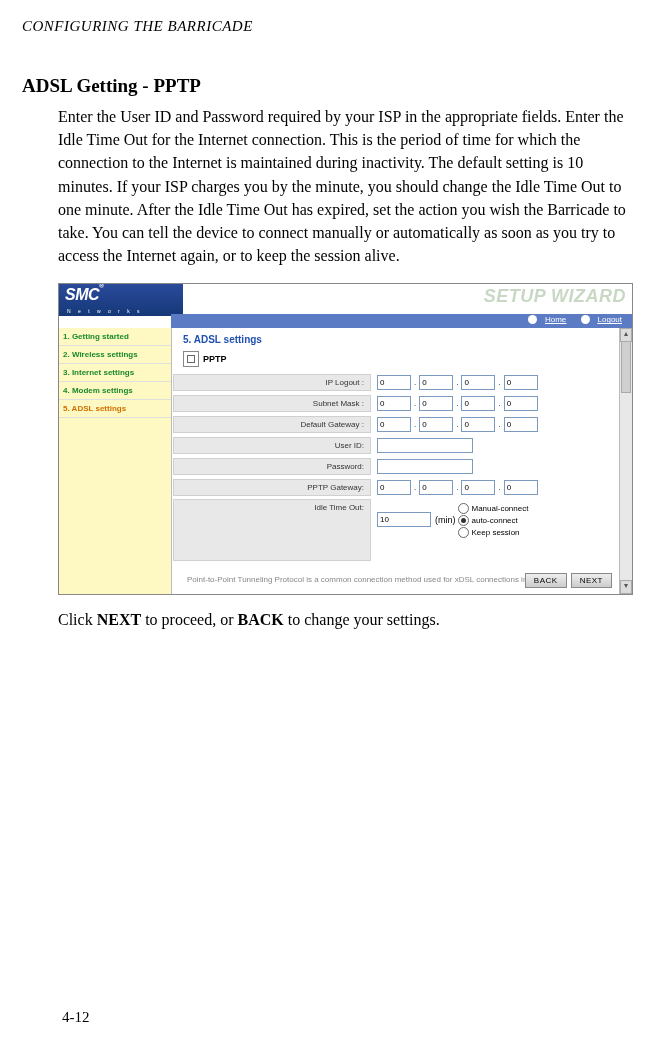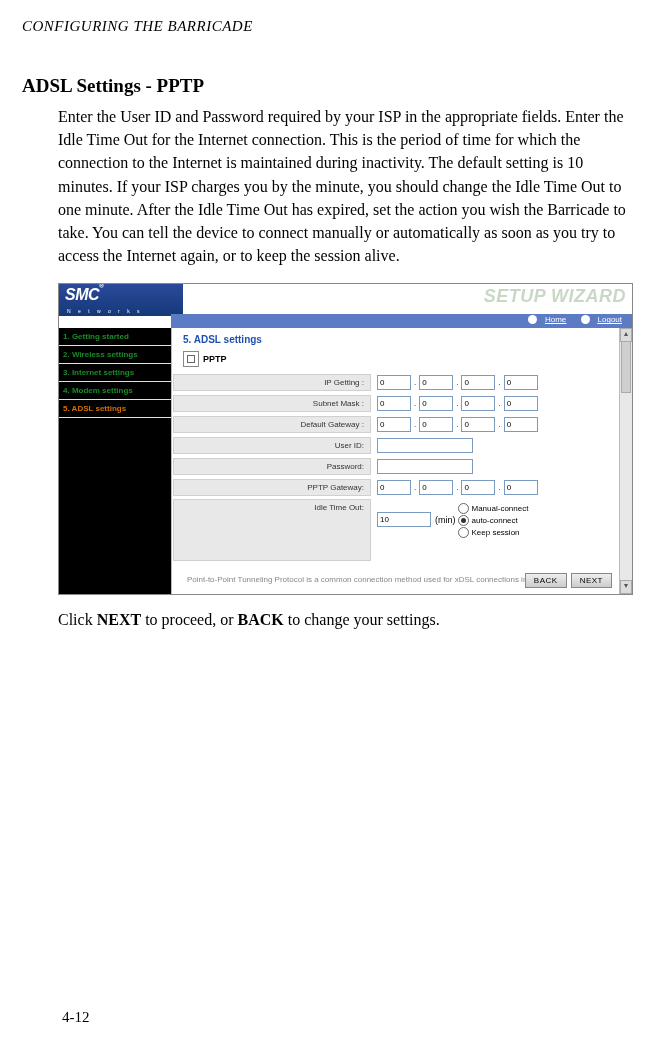--- a/index.html
+++ b/index.html
@@ -103,21 +103,21 @@
   .ss-body {
     display: flex;
     position: absolute;
     top: 44px;
     left: 0;
     right: 0;
     bottom: 0;
   }
   .ss-sidebar {
     width: 112px;
-    background: #000000;
+    background: #fef9c3;
     border-right: 1px solid #bbb;
     font-size: 8px;
     font-weight: bold;
     color: #1a8a2a;
   }
   .ss-sidebar-item {
     padding: 4px 4px;
     border-bottom: 1px solid #e0e0e0;
   }
   .ss-sidebar-item.active { color: #d07000; }
@@ -220,21 +220,21 @@
   b { font-weight: bold; }
 </style>
 </head>
 <body>
 
 <div class="page-header">
   <span>CONFIGURING THE BARRICADE</span>
 </div>
 
 <div class="section-title">
-  <span>ADSL Settings - PPTP</span>
+  <span>ADSL Getting - PPTP</span>
 </div>
 
 <div class="body-text">
   <span>Enter the User ID and Password required by your ISP in the appropriate fields. Enter the Idle Time Out for the Internet connection. This is the period of time for which the connection to the Internet is maintained during inactivity. The default setting is 10 minutes. If your ISP charges you by the minute, you should change the Idle Time Out to one minute. After the Idle Time Out has expired, set the action you wish the Barricade to take. You can tell the device to connect manually or automatically as soon as you try to access the Internet again, or to keep the session alive.</span>
 </div>
 
 <div class="screenshot">
 
   <div class="ss-topbar">
     <div class="ss-logo">
@@ -261,21 +261,21 @@
     <div class="ss-main">
       <div class="ss-panel-title">5. ADSL settings</div>
       <div class="ss-pptp-row">
         <span class="ss-pptp-icon"></span>
         <span class="ss-pptp-label">PPTP</span>
       </div>
 
       <div class="ss-form">
 
         <div class="ss-form-row">
-          <div class="ss-form-label">IP Getting :</div>
+          <div class="ss-form-label">IP Logout :</div>
           <div class="ss-form-field">
             <input class="ss-inp ss-inp-ip" value="0" style="">
               <span class="ss-dot">.</span>
             <input class="ss-inp ss-inp-ip" value="0" style="">
               <span class="ss-dot">.</span>
             <input class="ss-inp ss-inp-ip" value="0" style="">
               <span class="ss-dot">.</span>
             <input class="ss-inp ss-inp-ip" value="0" style="">
           </div>
         </div>

